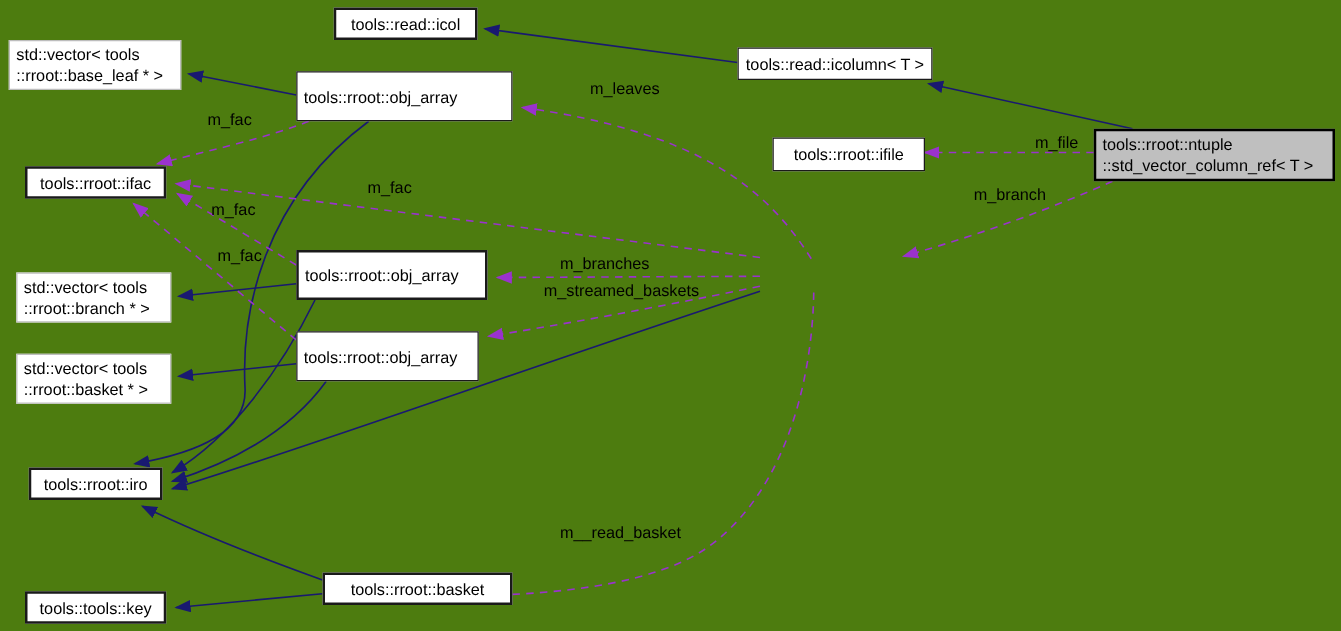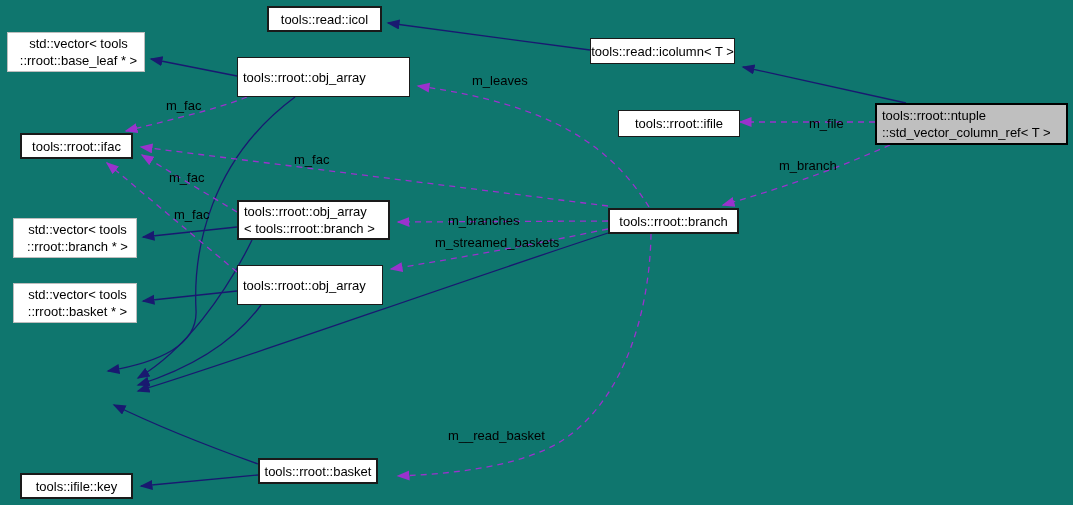--- a/index.html
+++ b/index.html
@@ -1,44 +1,43 @@
 <!DOCTYPE html>
 <html><head>
 <meta charset="utf-8">
 <style>
   html,body{margin:0;padding:0;background:#ffffff;}
   #stage{
     position:relative;
     width:1073px;height:505px;
-    background:#0f766e;
+    background:#4d7c0f;
     font-family:"Liberation Sans", sans-serif;
     font-size:13px;
     color:#000;
     overflow:hidden;
   }
   #edges{position:absolute;left:0;top:0;width:1073px;height:505px;}
   .node{
     position:absolute;
     background:#ffffff;
     border:1.4px solid #1a1a1a;
     box-sizing:border-box;
     display:flex;flex-direction:column;justify-content:center;
     line-height:17px;
     white-space:nowrap;
   }
   .node.one{align-items:center;}
   .node.two{align-items:flex-start;padding-left:5px;}
   .node.bold{border-width:2px;}
-  .node.graybrd{border:1.4px solid #bdbdbd;align-items:center;}
+  .node.graybrd{border:1.4px solid #bdbdbd;}
   .node.selected{background:#bfbfbf;border:2px solid #000;}
   .elabel{
     position:absolute;
     white-space:nowrap;
     color:#000;
-    margin-top:10px;
   }
 </style>
 </head>
 <body>
 
 <div id="stage">
 
   <svg id="edges" xmlns="http://www.w3.org/2000/svg" width="1073" height="505" viewBox="0 0 1073 505">
     <defs>
       <marker id="ab" markerUnits="userSpaceOnUse" markerWidth="14" markerHeight="12" refX="11.5" refY="5" orient="auto">
@@ -79,21 +78,21 @@
 
   <div class="node one bold" style="left:267px;top:6px;width:115px;height:26px">
     <span>tools::read::icol</span>
   </div>
 
   <div class="node two graybrd" style="left:7px;top:32px;width:138px;height:40px">
     <span>std::vector&lt; tools</span>
     <span>::rroot::base_leaf * &gt;</span>
   </div>
 
-  <div class="node one" style="left:590px;top:38px;width:145px;height:26px">
+  <div class="node one" style="left:590px;top:38px;width:156px;height:26px">
     <span>tools::read::icolumn&lt; T &gt;</span>
   </div>
 
   <div class="node two" style="left:237px;top:57px;width:173px;height:40px">
     <span>tools::rroot::obj_array</span>
   </div>
 
   <div class="node one" style="left:618px;top:110px;width:122px;height:27px">
     <span>tools::rroot::ifile</span>
   </div>
@@ -102,54 +101,53 @@
     <span>tools::rroot::ntuple</span>
     <span>::std_vector_column_ref&lt; T &gt;</span>
   </div>
 
   <div class="node one bold" style="left:20px;top:133px;width:113px;height:26px">
     <span>tools::rroot::ifac</span>
   </div>
 
   <div class="node two bold" style="left:237px;top:200px;width:153px;height:40px">
     <span>tools::rroot::obj_array</span>
-    <span>&lt; tools::rroot::branch &gt;</span>
   </div>
 
   <div class="node two graybrd" style="left:13px;top:218px;width:124px;height:40px">
     <span>std::vector&lt; tools</span>
     <span>::rroot::branch * &gt;</span>
   </div>
 
-  <div class="node one bold" style="left:608px;top:208px;width:131px;height:26px">
-    <span>tools::rroot::branch</span>
-  </div>
 
   <div class="node two" style="left:237px;top:265px;width:146px;height:40px">
     <span>tools::rroot::obj_array</span>
   </div>
 
   <div class="node two graybrd" style="left:13px;top:283px;width:124px;height:40px">
     <span>std::vector&lt; tools</span>
     <span>::rroot::basket * &gt;</span>
   </div>
 
+  <div class="node one bold" style="left:23px;top:374px;width:107px;height:26px">
+    <span>tools::rroot::iro</span>
+  </div>
 
-  <div class="node one bold" style="left:258px;top:458px;width:120px;height:26px">
+  <div class="node one bold" style="left:258px;top:458px;width:152px;height:26px">
     <span>tools::rroot::basket</span>
   </div>
 
   <div class="node one bold" style="left:20px;top:473px;width:113px;height:26px">
-    <span>tools::ifile::key</span>
+    <span>tools::tools::key</span>
   </div>
 
   <div class="elabel" style="left:472px;top:63px">m_leaves</div>
   <div class="elabel" style="left:166px;top:88px">m_fac</div>
   <div class="elabel" style="left:294px;top:142px">m_fac</div>
   <div class="elabel" style="left:169px;top:160px">m_fac</div>
   <div class="elabel" style="left:174px;top:197px">m_fac</div>
-  <div class="elabel" style="left:809px;top:106px">m_file</div>
+  <div class="elabel" style="left:828px;top:106px">m_file</div>
   <div class="elabel" style="left:779px;top:148px">m_branch</div>
   <div class="elabel" style="left:448px;top:203px">m_branches</div>
   <div class="elabel" style="left:435px;top:225px">m_streamed_baskets</div>
   <div class="elabel" style="left:448px;top:418px">m__read_basket</div>
 
 </div>
 
 </body></html>

